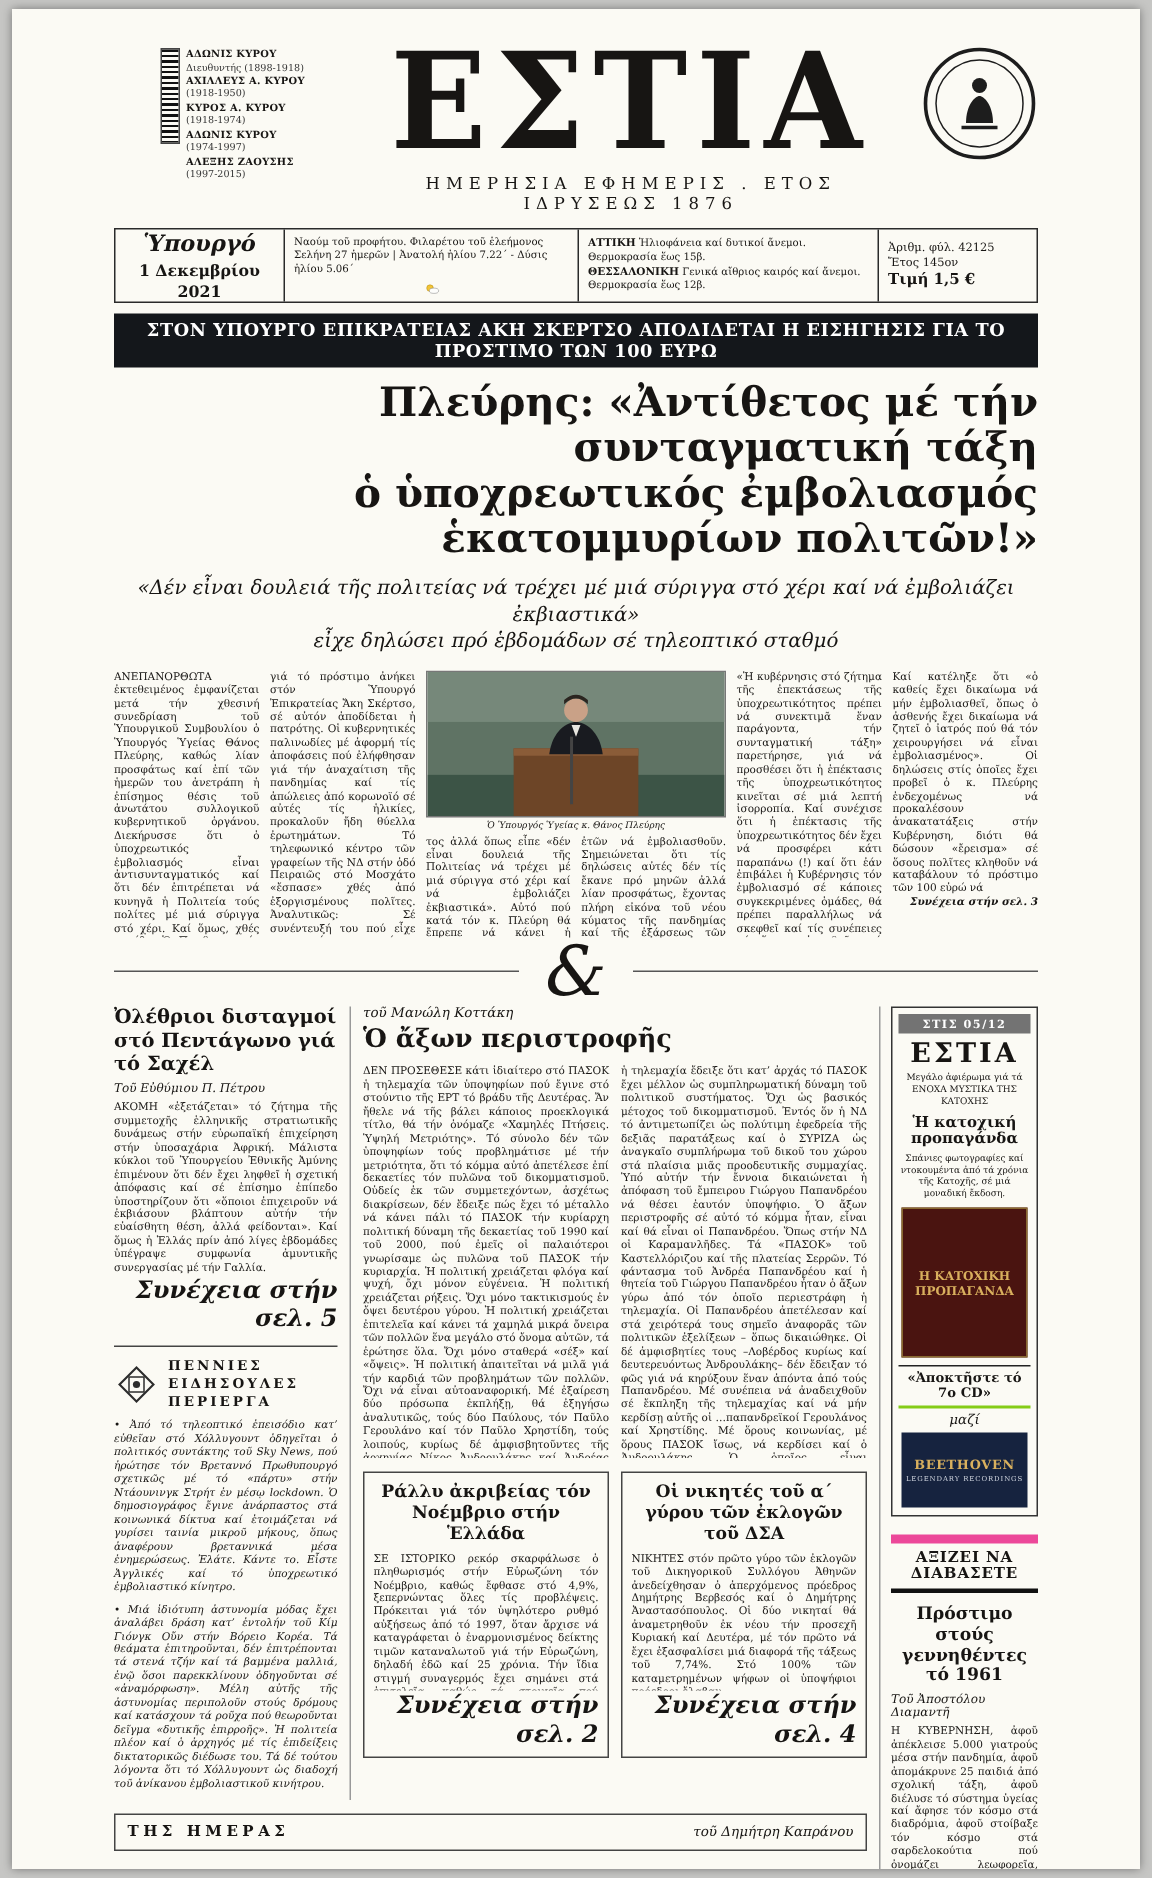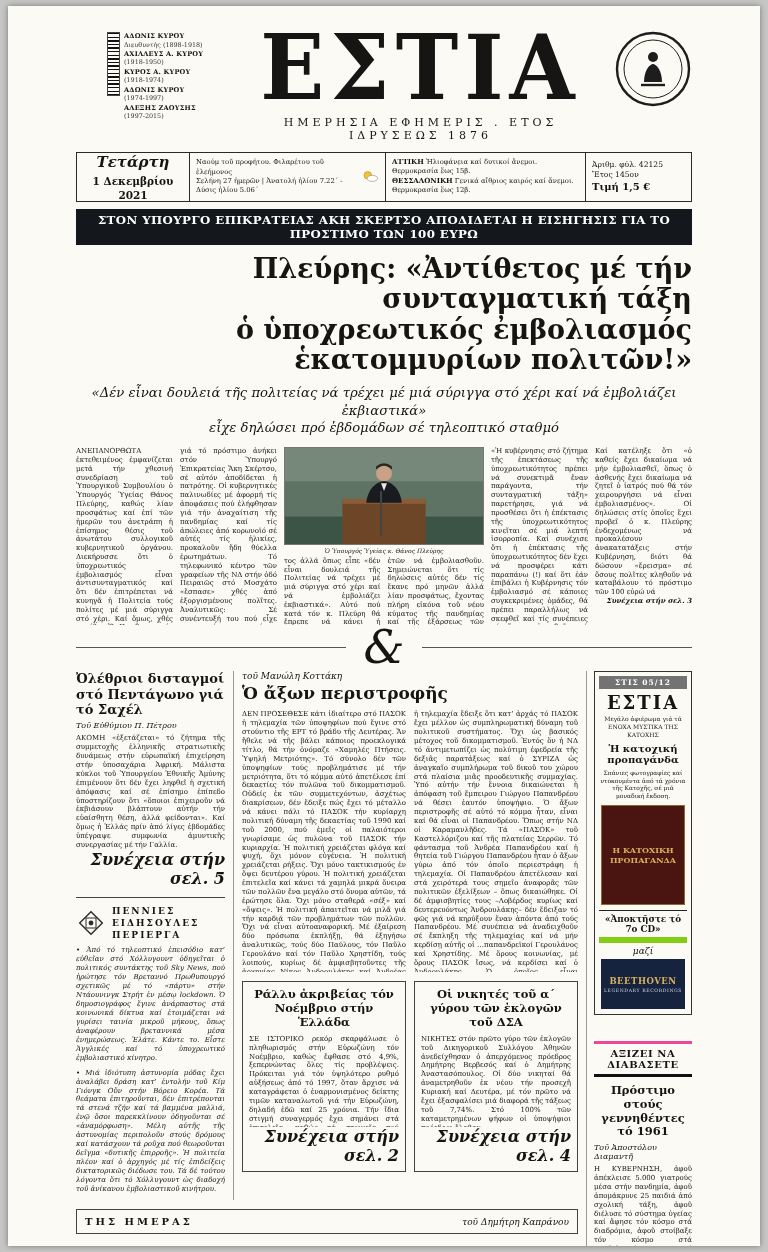--- a/index.html
+++ b/index.html
@@ -15,21 +15,21 @@
   .founders { font-size:6.4px; line-height:1.3; }
   .founder b { font-size:6.6px; display:block; letter-spacing:.2px; }
   .founder span { display:block; color:#333; margin-bottom:1px; }
   .mast-center { flex:1; text-align:center; }
   .mast-title { font-size:84px; font-weight:bold; letter-spacing:6px; line-height:.95; transform:scaleY(1.06); }
   .mast-sub { font-size:11px; letter-spacing:4px; margin-top:8px; }
   .seal { width:86px; display:flex; justify-content:flex-end; padding-top:2px; }
 
   
   .dateline { display:flex; border:1px solid #2a2a2a; margin-top:10px; height:50px; }
-  .dl-cell { padding:4px 6px; font-size:6.8px; line-height:1.35; }
+  .dl-cell { padding:4px 6px; font-size:6.8px; line-height:1.35;flex-direction:column; }
   .dl-cell + .dl-cell { border-left:1px solid #2a2a2a; }
   .dl-day { width:112px; text-align:center; display:flex; flex-direction:column; justify-content:center; }
   .dl-day .d1 { font-style:italic; font-weight:bold; font-size:15px; }
   .dl-day .d2 { font-weight:bold; font-size:10.5px; margin-top:2px; }
   .dl-saints { width:196px; display:flex; align-items:center; gap:5px; }
   .dl-weather { width:200px; }
   .dl-weather b { font-size:7px; }
   .dl-issue { flex:1; display:flex; flex-direction:column; justify-content:center; font-size:7.6px; }
   .dl-issue .price { font-weight:bold; font-size:10px; }
 
@@ -93,29 +93,29 @@
   .promo-strip { background:#737373; color:#fff; font-size:7.5px; font-weight:bold; letter-spacing:1px;
                  text-align:center; padding:2px 0; }
   .promo-logo { text-align:center; font-weight:bold; font-size:18px; letter-spacing:2px; margin-top:3px; }
   .promo-tag { font-size:6px; text-align:center; line-height:1.3; margin-top:2px; }
   .promo-head { text-align:center; font-weight:bold; font-size:10px; line-height:1.15; margin:4px 0 3px; }
   .promo-desc { font-size:6px; text-align:center; line-height:1.3; }
   .cover1 { width:84px; height:100px; margin:5px auto 0; background:#4a1410; border:1px solid #8a6a30;
             display:flex; align-items:center; justify-content:center; text-align:center;
             color:#d9b05e; font-weight:bold; font-size:8px; line-height:1.3; padding:4px; }
   .cta { text-align:center; font-weight:bold; font-size:8.8px; border-top:1px solid #222;
-         border-bottom:6px solid #84cc16; padding:3px 0; margin:5px 0 3px; }
+         border-bottom:2px solid #84cc16; padding:3px 0; margin:5px 0 3px; }
   .plus { text-align:center; font-style:italic; font-size:9px; }
   .cover2 { width:84px; height:50px; margin:3px auto 1px; background:#16233f;
             display:flex; flex-direction:column; align-items:center; justify-content:center; }
   .cover2 .t1 { color:#d9b05e; font-weight:bold; font-size:8.5px; letter-spacing:.5px; }
   .cover2 .t2 { color:#cfd4de; font-size:4.6px; letter-spacing:.6px; margin-top:2px; }
 
-  .worth-head { border-top:3px solid #ec4899; border-bottom:3px solid #111; text-align:center;
-                font-weight:bold; font-size:10px; letter-spacing:.6px; padding:4px 0; margin:26px 0 7px; }
+  .worth-head { border-top:6px solid #ec4899; border-bottom:3px solid #111; text-align:center;
+                font-weight:bold; font-size:10px; letter-spacing:.6px; padding:4px 0; margin:12px 0 7px; }
   .rail-art h3 { font-weight:bold; font-size:11.5px; line-height:1.2; text-align:center; }
   .rail-art .byline { text-align:left; }
 </style>
 </head>
 <body>
 
 <div class="page">
 
   <div class="masthead">
     <div class="founders-wrap">
@@ -153,21 +153,21 @@
         <circle cx="39" cy="39" r="29" fill="none" stroke="#1d1d1d" stroke-width="1"></circle>
         <circle cx="39" cy="27" r="5" fill="#1d1d1d"></circle>
         <path d="M30 52 C30 40 36 34 39 34 C42 34 48 40 48 52 Z" fill="#1d1d1d"></path>
         <path d="M27 55 L51 55" stroke="#1d1d1d" stroke-width="2.4"></path>
       </svg>
     </div>
   </div>
 
   <div class="dateline">
     <div class="dl-cell dl-day">
-      <span class="d1">Τετάρτη</span>
+      <span class="d1">Ὑπουργό</span>
       <span class="d2">1 Δεκεμβρίου 2021</span>
     </div>
     <div class="dl-cell dl-saints">
       <div>
         <div>Ναούμ τοῦ προφήτου. Φιλαρέτου τοῦ ἐλεήμονος</div>
         <div>Σελήνη 27 ἡμερῶν | Ἀνατολή ἡλίου 7.22΄ - Δύσις ἡλίου 5.06΄</div>
       </div>
       <svg width="24" height="17" viewBox="0 0 24 17">
         <circle cx="9" cy="7" r="5" fill="#f2c437" stroke="#b78c12" stroke-width=".8"></circle>
         <ellipse cx="15" cy="11" rx="7" ry="4" fill="#fdfdfb" stroke="#888" stroke-width=".8"></ellipse>

